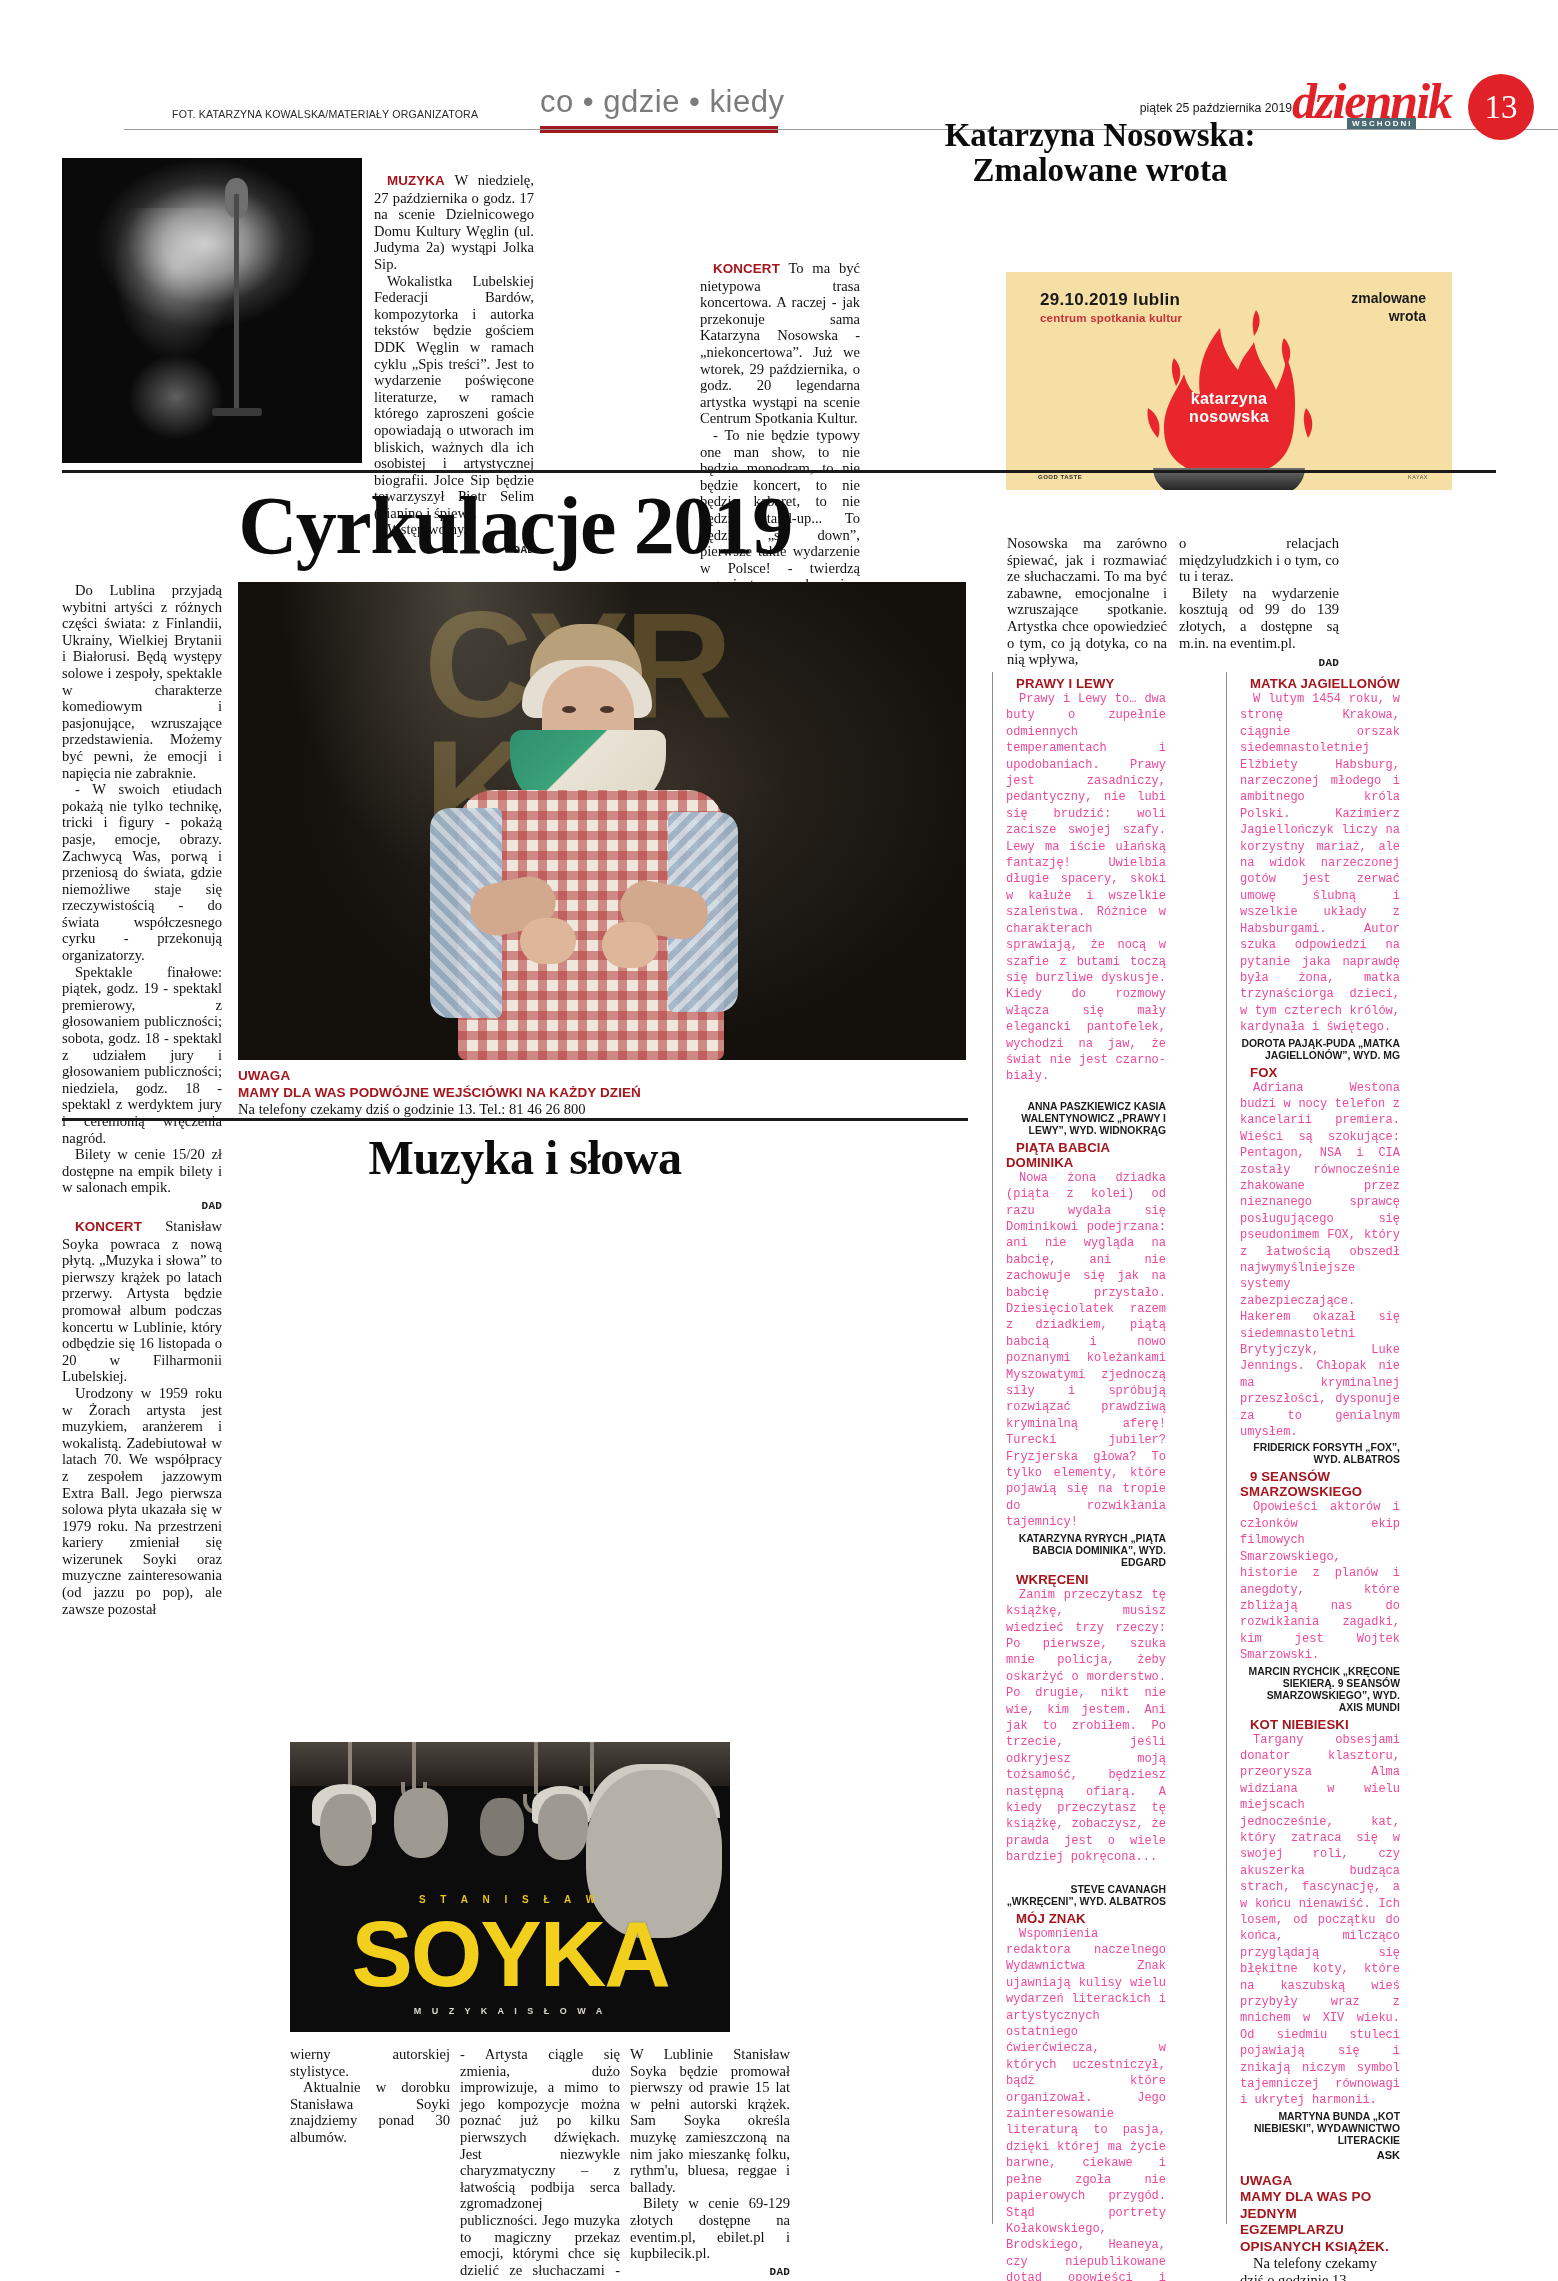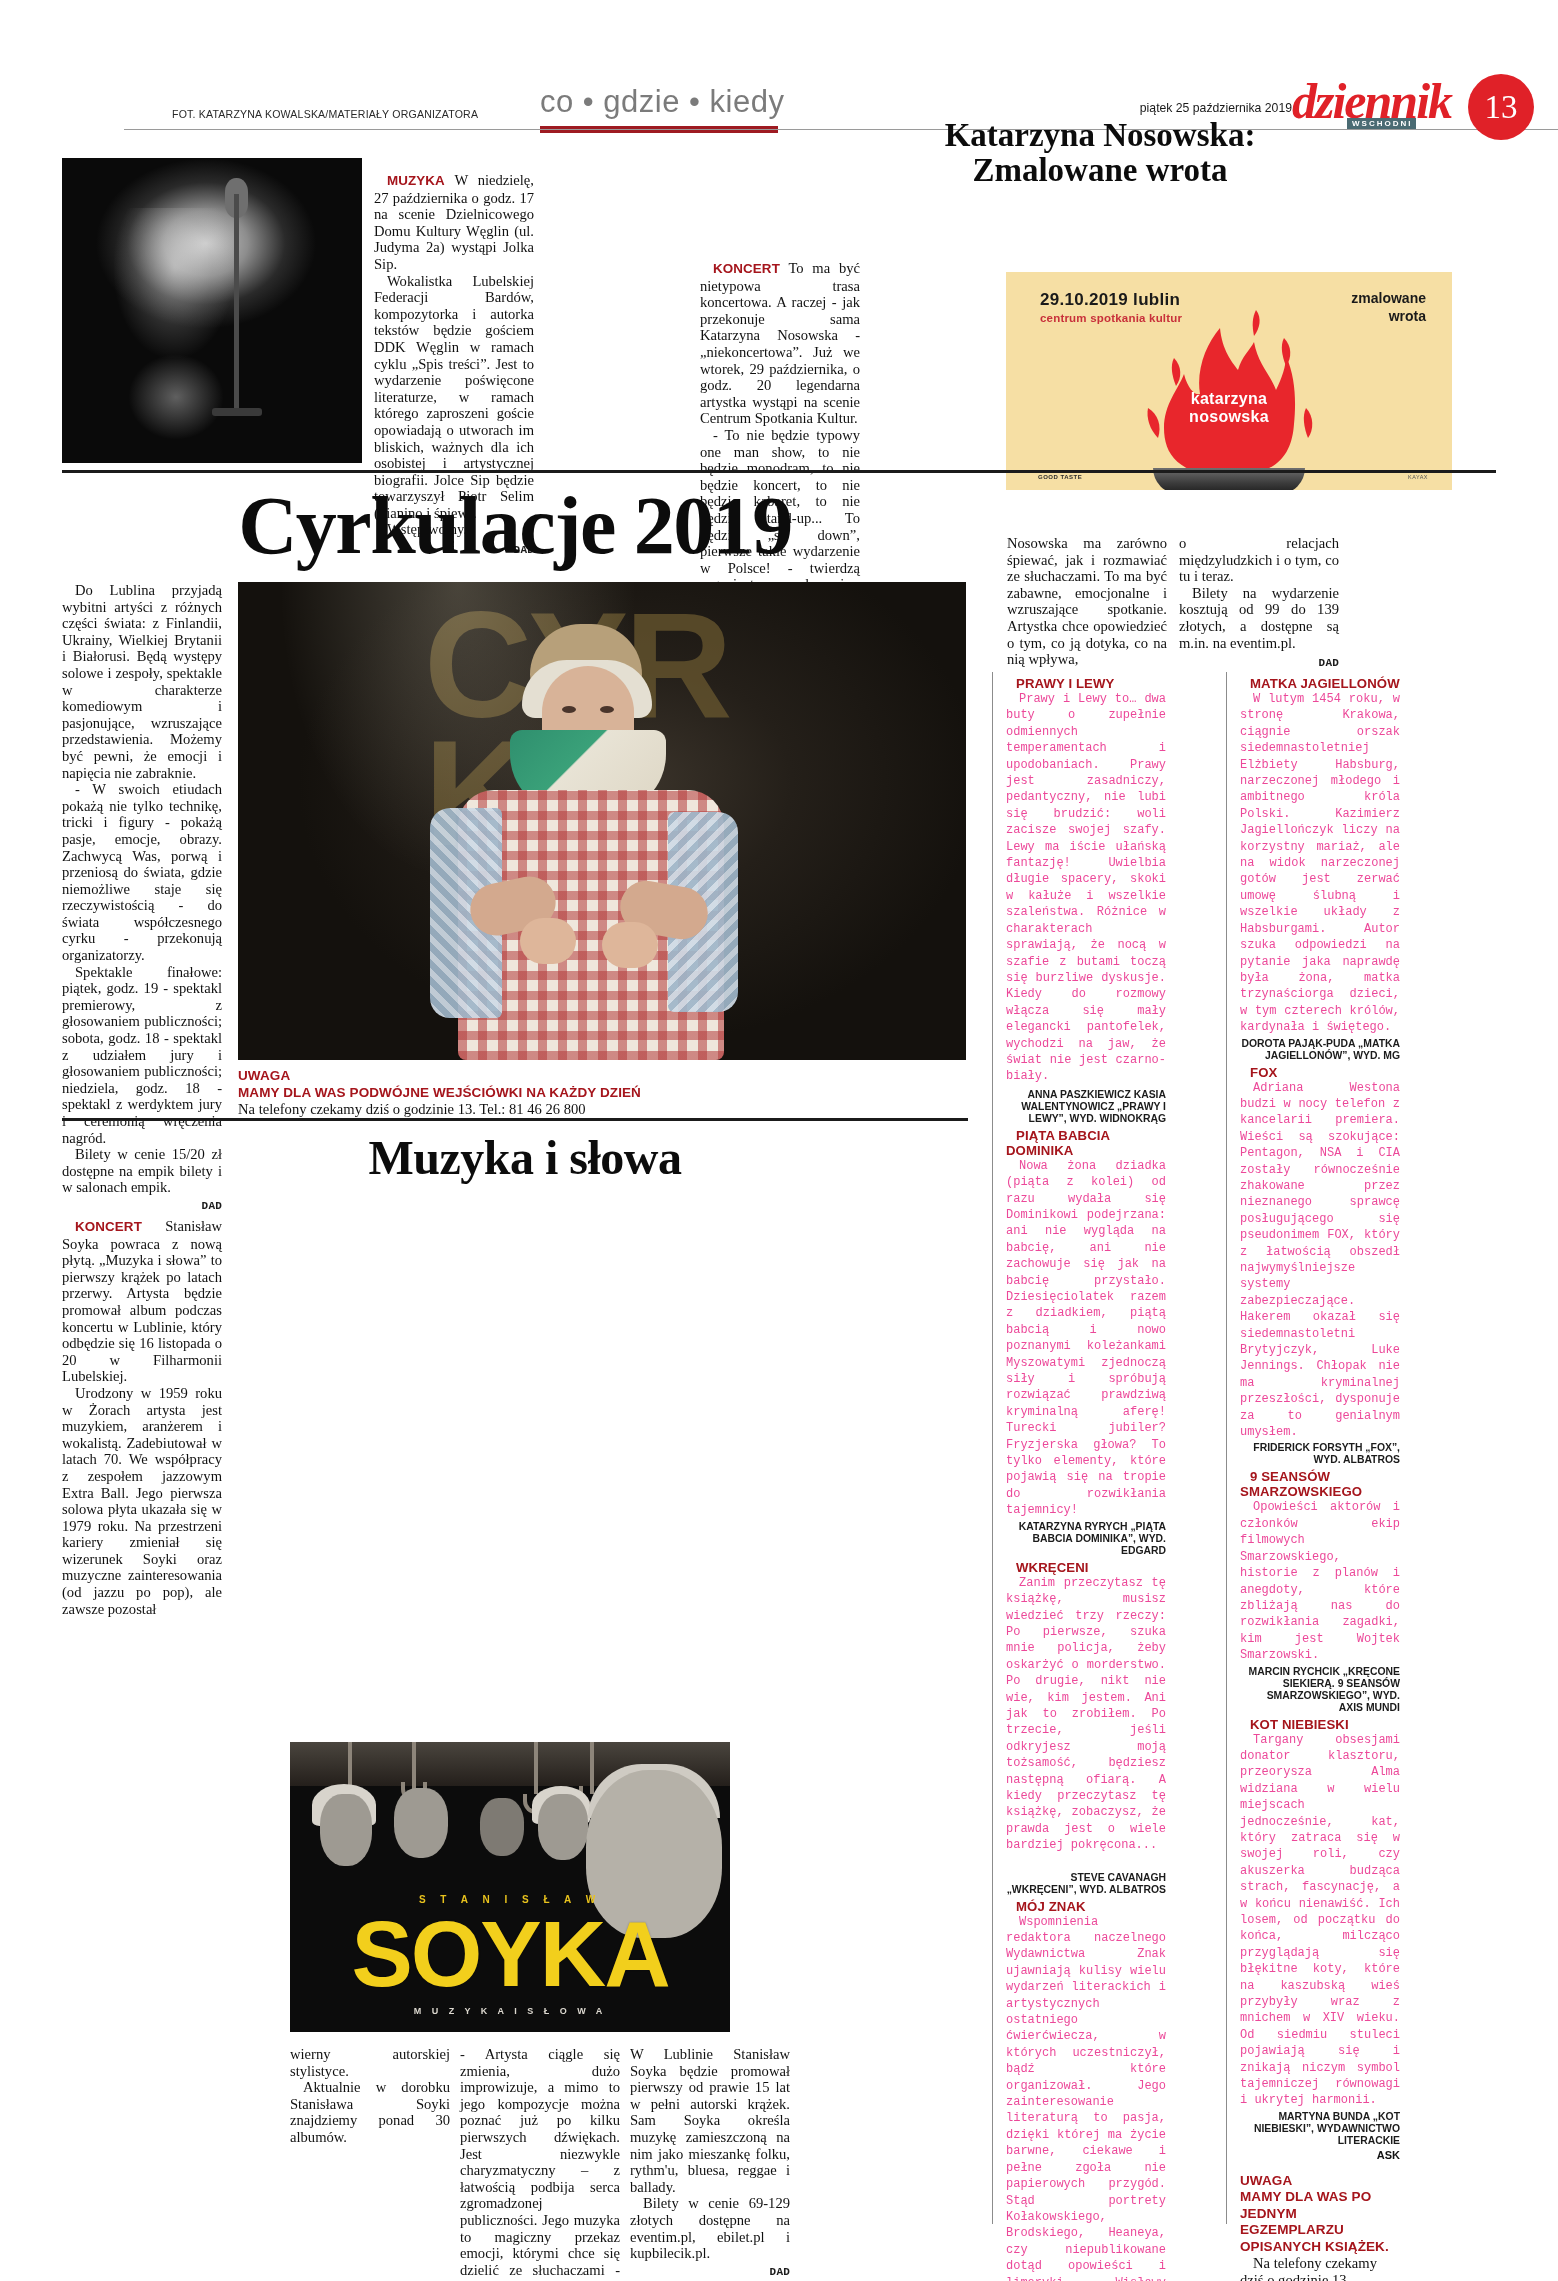--- a/index.html
+++ b/index.html
@@ -424,21 +424,21 @@
   </div>
 
   <div class="rev-sep" style="left:992px; top:672px; height:1552px;"></div>
   <div class="rev-sep" style="left:1226px; top:672px; height:1552px;"></div>
 
   <div class="rev-col" style="left:1006px; top:676px;">
     <div class="rev-head">PRAWY I LEWY</div>
     <div class="rev-body">
         <p>Prawy i Lewy to… dwa buty o zupełnie odmiennych temperamentach i upodobaniach. Prawy jest zasadniczy, pedantyczny, nie lubi się brudzić: woli zacisze swojej szafy. Lewy ma iście ułańską fantazję! Uwielbia długie spacery, skoki w kałuże i wszelkie szaleństwa. Różnice w charakterach sprawiają, że nocą w szafie z butami toczą się burzliwe dyskusje. Kiedy do rozmowy włącza się mały elegancki pantofelek, wychodzi na jaw, że świat nie jest czarno-biały.</p>
       </div>
-    <div class="rev-attr" style="margin-top:4px">ANNA PASZKIEWICZ KASIA WALENTYNOWICZ „PRAWY I LEWY”, WYD. WIDNOKRĄG</div>
+    <div class="rev-attr" style="margin-top:16px">ANNA PASZKIEWICZ KASIA WALENTYNOWICZ „PRAWY I LEWY”, WYD. WIDNOKRĄG</div>
 
     <div class="rev-head" style="margin-top:3px">PIĄTA BABCIA DOMINIKA</div>
     <div class="rev-body">
         <p>Nowa żona dziadka (piąta z kolei) od razu wydała się Dominikowi podejrzana: ani nie wygląda na babcię, ani nie zachowuje się jak na babcię przystało. Dziesięciolatek razem z dziadkiem, piątą babcią i nowo poznanymi koleżankami Myszowatymi zjednoczą siły i spróbują rozwiązać prawdziwą kryminalną aferę! Turecki jubiler? Fryzjerska głowa? To tylko elementy, które pojawią się na tropie do rozwikłania tajemnicy!</p>
       </div>
     <div class="rev-attr" style="margin-top:2px">KATARZYNA RYRYCH „PIĄTA BABCIA DOMINIKA”, WYD. EDGARD</div>
 
     <div class="rev-head" style="margin-top:3px">WKRĘCENI</div>
     <div class="rev-body">
         <p>Zanim przeczytasz tę książkę, musisz wiedzieć trzy rzeczy: Po pierwsze, szuka mnie policja, żeby oskarżyć o morderstwo. Po drugie, nikt nie wie, kim jestem. Ani jak to zrobiłem. Po trzecie, jeśli odkryjesz moją tożsamość, będziesz następną ofiarą. A kiedy przeczytasz tę książkę, zobaczysz, że prawda jest o wiele bardziej pokręcona...</p>

